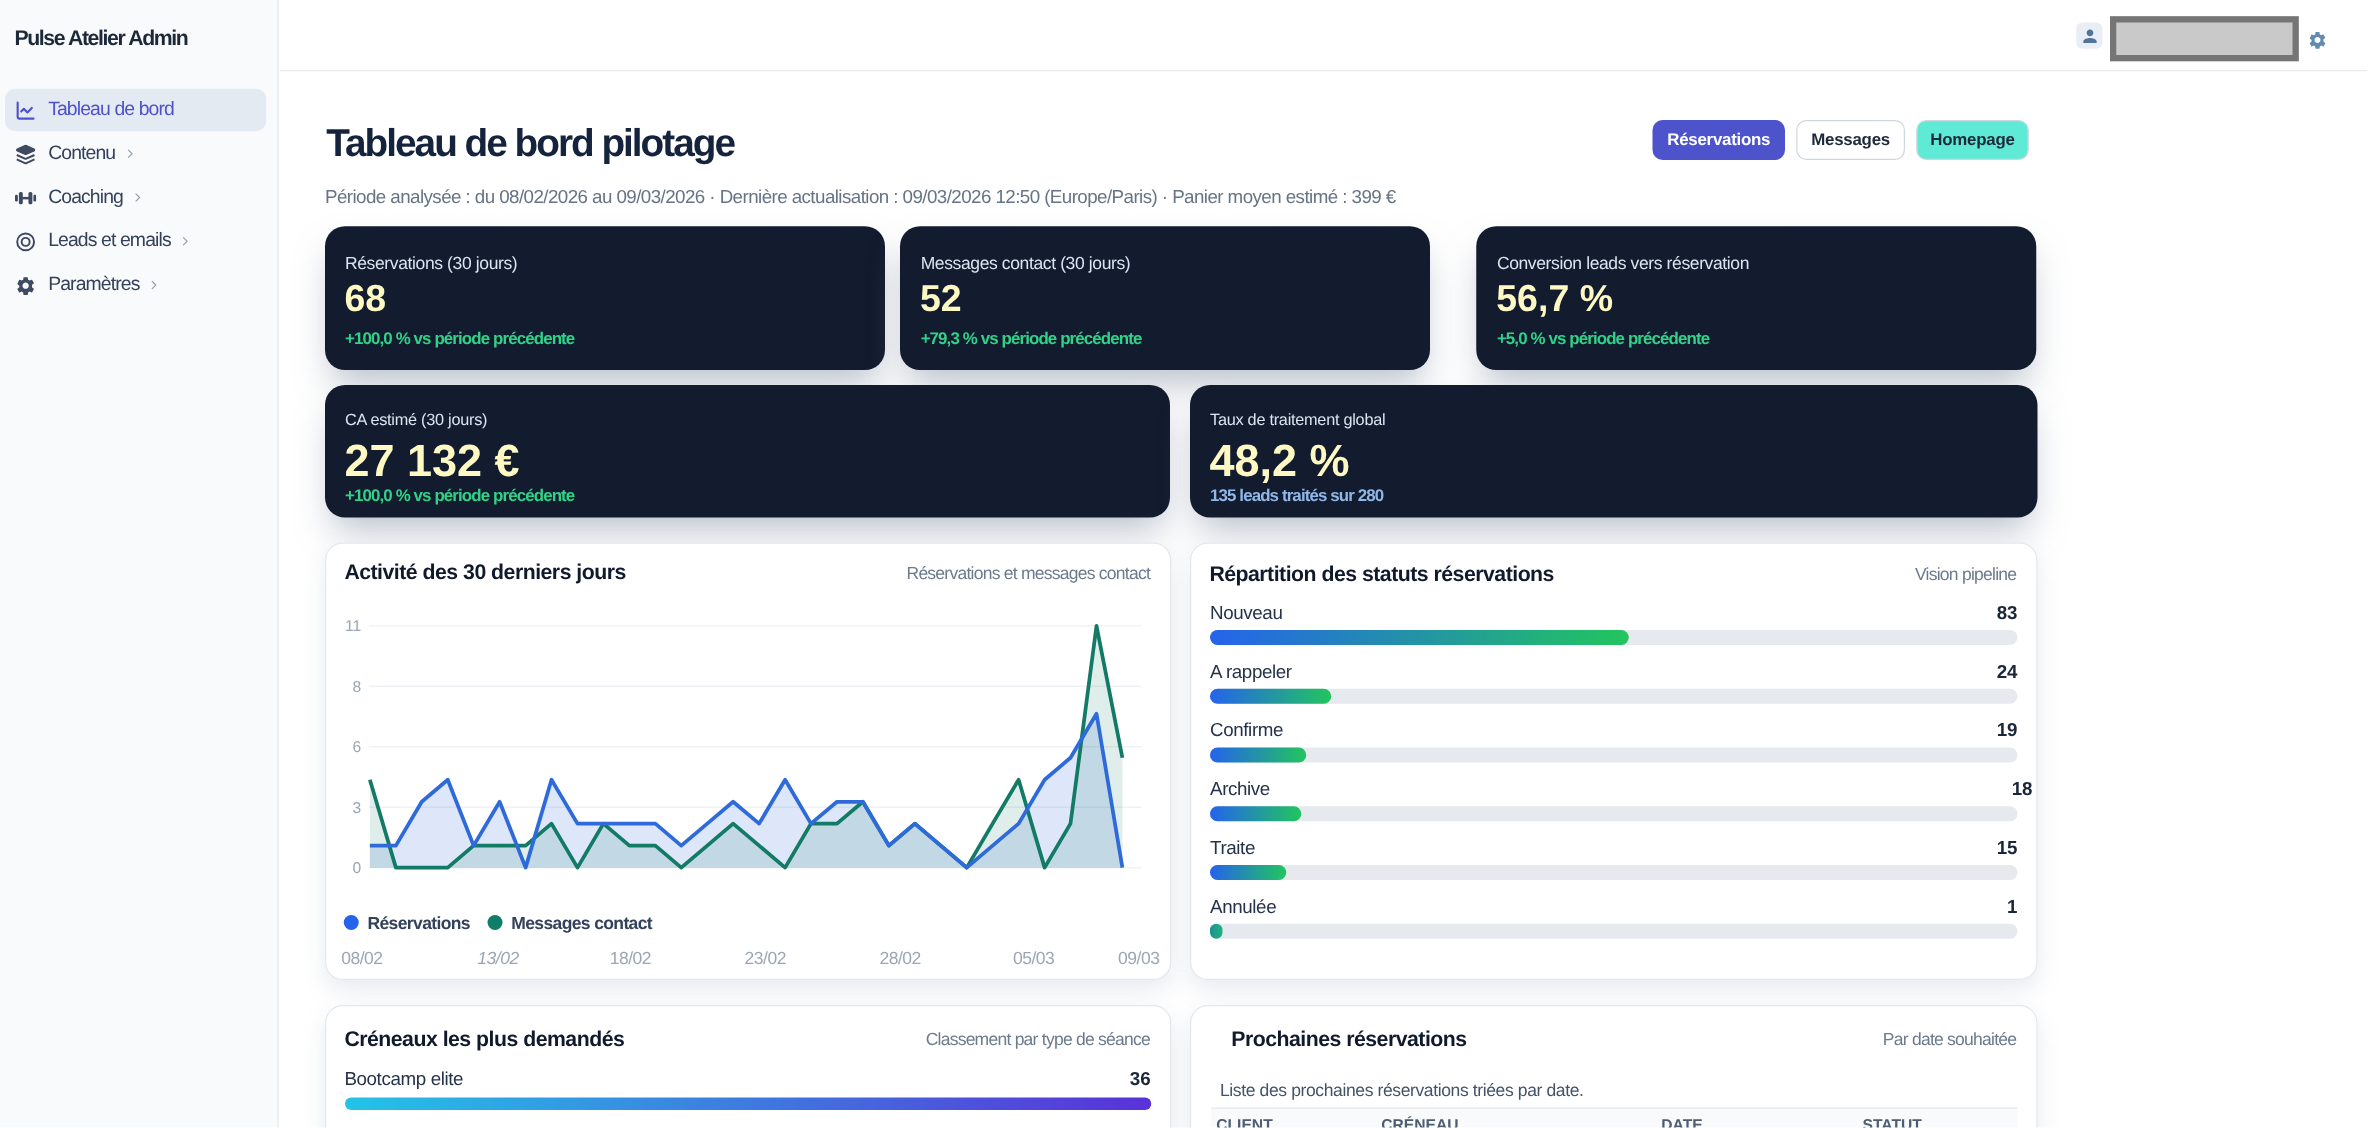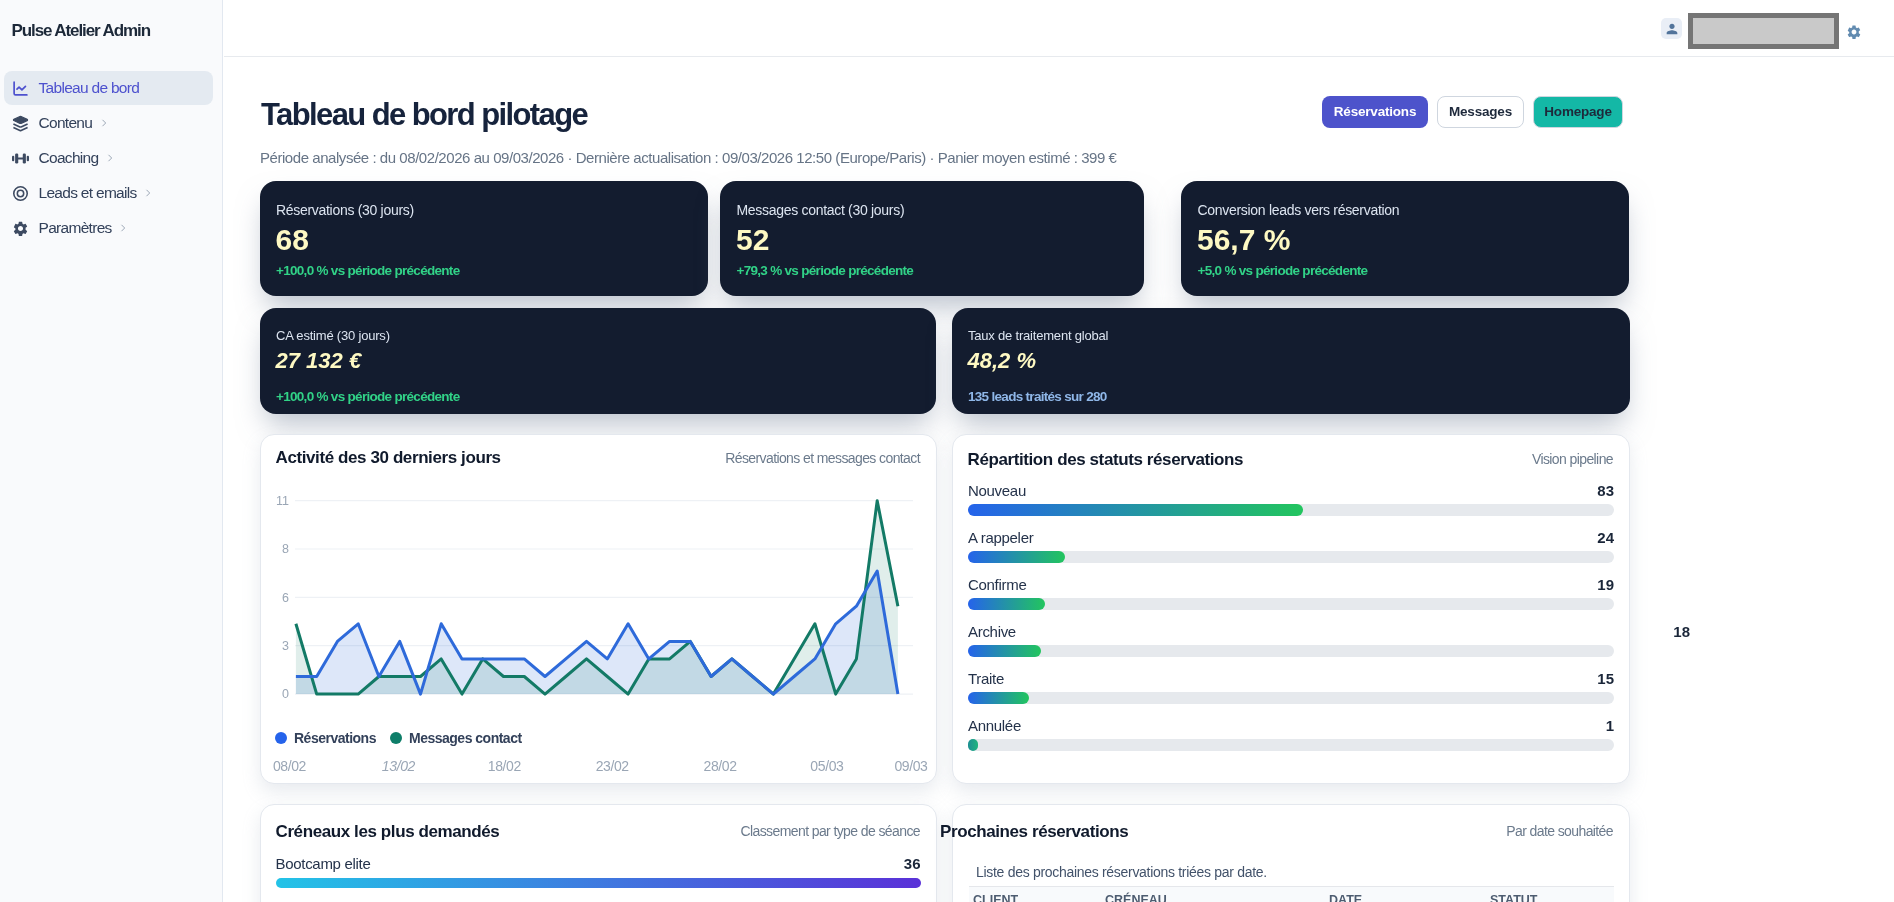--- a/index.html
+++ b/index.html
@@ -20,28 +20,28 @@
 #topbar { position:absolute; left:224px; top:0; width:1670px; height:57px; background:#fff; border-bottom:1px solid #e7eaee; }
 #avatar { position:absolute; left:1661px; top:18px; width:21px; height:21px; border-radius:5px; background:#e9eef6; }
 #greybox { position:absolute; left:1688px; top:13px; width:151px; height:36px; background:#c9c9c9; border:5px solid #757575; }
 #geartop { position:absolute; left:1846px; top:24px; width:16px; height:16px; }
 
 #h1 { position:absolute; left:261px; top:97px; font-size:31px; font-weight:bold; color:#16233c; letter-spacing:-1.6px; }
 #subtitle { position:absolute; left:260px; top:148.5px; font-size:15px; letter-spacing:-0.45px; color:#667486; }
 .topbtn { position:absolute; top:96px; height:31.5px; border-radius:8px; font-size:13.5px; font-weight:bold; letter-spacing:-0.2px; display:flex; align-items:center; justify-content:center; }
 #btn1 { left:1322px; width:106px; background:#4d53cb; color:#fff; }
 #btn2 { left:1437px; width:87px; background:#fff; color:#1e293b; border:1px solid #cfd6df; }
-#btn3 { left:1533px; width:90px; background:#14b8a6; color:#1e293b; border:1px solid #cfd6df; }
+#btn3 { left:1533px; width:90px; background:#5eead4; color:#1e293b; border:1px solid #cfd6df; }
 
 .kpi { position:absolute; background:#131c2f; border-radius:16px; box-shadow:0 16px 28px -6px rgba(120,134,156,.5); }
 .kpi .klbl { position:absolute; left:16.5px; font-size:14px; letter-spacing:-0.3px; color:#dce4f0; }
 .kpi .knum { position:absolute; left:16px; font-size:30px; font-weight:800; color:#fef9c3; }
 .kpi .ksub { position:absolute; left:16.5px; font-size:13.5px; letter-spacing:-0.7px; font-weight:bold; color:#31d287; }
 .kpi .ksub.blue { color:#8fb7e8; font-weight:bold; }
-.kpi.r2 .klbl { font-size:13px; letter-spacing:-0.2px; } .kpi.r2 .knum { font-size:22px;font-style:italic; }
+.kpi.r2 .klbl { font-size:13px; letter-spacing:-0.2px; } .kpi.r2 .knum { font-size:36px; }
 
 .wcard { position:absolute; background:#fff; border:1px solid #e4e8ee; border-radius:14px; box-shadow:0 8px 18px rgba(148,163,184,.22); }
 .ctitle { position:absolute; font-size:17px; font-weight:bold; letter-spacing:-0.4px; color:#101a2c; }
 .csub { position:absolute; font-size:14px; letter-spacing:-0.6px; color:#6b7a8c; }
 
 .rrow-lbl { position:absolute; font-size:15px; letter-spacing:-0.3px; color:#24324a; }
 .rrow-num { position:absolute; font-size:15px; font-weight:bold; color:#1a2639; text-align:right; width:60px; }
 .rtrack { position:absolute; left:968px; width:646px; height:12px; border-radius:6px; background:#e6e9ed; }
 .rfill { position:absolute; left:0; top:0; height:12px; border-radius:6px; background:linear-gradient(90deg,#2563eb,#22c55e); }
 
@@ -195,21 +195,21 @@
   <div class="rrow-num" style="left:1554px; top:528.5px;">24</div>
   <div class="rtrack" style="top:551px;">
       <div class="rfill" style="width:97px;"></div>
     </div>
   <div class="rrow-lbl" style="left:968px; top:576px;">Confirme</div>
   <div class="rrow-num" style="left:1554px; top:575.5px;">19</div>
   <div class="rtrack" style="top:598px;">
       <div class="rfill" style="width:77px;"></div>
     </div>
   <div class="rrow-lbl" style="left:968px; top:623px;">Archive</div>
-  <div class="rrow-num" style="left:1630px; top:622.5px;">18</div>
+  <div class="rrow-num" style="left:1566px; top:622.5px;">18</div>
   <div class="rtrack" style="top:645px;">
       <div class="rfill" style="width:73px;"></div>
     </div>
   <div class="rrow-lbl" style="left:968px; top:670px;">Traite</div>
   <div class="rrow-num" style="left:1554px; top:669.5px;">15</div>
   <div class="rtrack" style="top:692px;">
       <div class="rfill" style="width:61px;"></div>
     </div>
   <div class="rrow-lbl" style="left:968px; top:717px;">Annulée</div>
   <div class="rrow-num" style="left:1554px; top:716.5px;">1</div>
@@ -218,21 +218,21 @@
     </div>
 
   <div class="wcard" style="left:259.5px; top:803.5px; width:677px; height:160px;"></div>
   <div class="ctitle" style="left:275.5px; top:822px;">Créneaux les plus demandés</div>
   <div class="csub" style="left:620px; top:823px; width:300px; text-align:right;">Classement par type de séance</div>
   <div class="rrow-lbl" style="left:275.5px; top:855px;">Bootcamp elite</div>
   <div class="rrow-num" style="left:860.5px; top:854.5px;">36</div>
   <div class="abs" style="left:275.5px; top:878px; width:645px; height:9.5px; border-radius:5px; background:linear-gradient(90deg,#23c3e7,#5a31d8);"></div>
 
   <div class="wcard" style="left:951.5px; top:803.5px; width:678.5px; height:160px;"></div>
-  <div class="ctitle" style="left:940px; top:822px;">Prochaines réservations</div>
+  <div class="ctitle" style="left:985px; top:822px;">Prochaines réservations</div>
   <div class="csub" style="left:1413px; top:823px; width:200px; text-align:right;">Par date souhaitée</div>
   <div class="abs" style="left:976px; top:864px; font-size:14px; letter-spacing:-0.3px; color:#42526a;">Liste des prochaines réservations triées par date.</div>
   <div class="abs" style="left:968.5px; top:885.5px; width:645px; height:16.5px; border-top:1px solid #e5e7eb; background:#f8fafc;"></div>
   <div class="abs" style="left:973px; top:892.5px; font-size:12.5px; font-weight:bold; color:#4d5c70;">CLIENT</div>
   <div class="abs" style="left:1105px; top:892.5px; font-size:12.5px; font-weight:bold; color:#4d5c70;">CRÉNEAU</div>
   <div class="abs" style="left:1329px; top:892.5px; font-size:12.5px; font-weight:bold; color:#4d5c70;">DATE</div>
   <div class="abs" style="left:1490px; top:892.5px; font-size:12.5px; font-weight:bold; color:#4d5c70;">STATUT</div>
 </div>
 
 </body></html>

